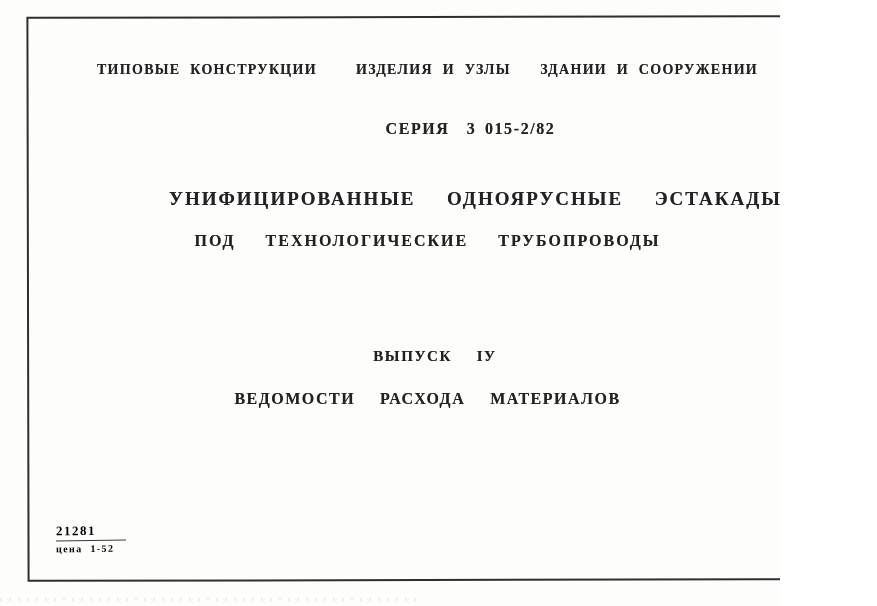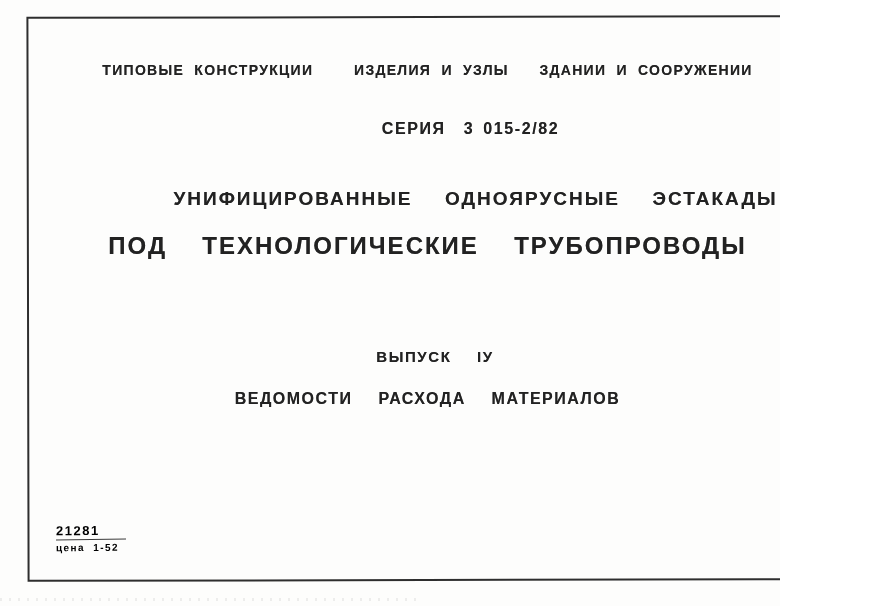--- a/index.html
+++ b/index.html
@@ -8,20 +8,21 @@
     background: #ffffff;
     font-family: "Liberation Sans", sans-serif;
   }
   .page {
     position: relative;
     width: 780px;
     height: 606px;
     background: #fdfdfc;
     overflow: hidden;
     color: #1f1f1f;
+    font-family: Liberation Serif, serif;
   }
   .frame {
     position: absolute;
     left: 27px;
     top: 16px;
     width: 826px;
     height: 565px;
     border: 2px solid #2e2e2e;
     transform: rotate(-0.12deg);
     box-sizing: border-box;
@@ -53,21 +54,21 @@
   }
   .title-line-1 {
     top: 188px;
     font-size: 19px;
     letter-spacing: 2px;
     word-spacing: 9px;
     margin-left: 48px;
   }
   .title-line-2 {
     top: 232px;
-    font-size: 24px;
+    font-size: 16px;
     letter-spacing: 2px;
     word-spacing: 9px;
   }
   .issue-line {
     top: 348px;
     font-size: 15px;
     letter-spacing: 1.6px;
     word-spacing: 7px;
     padding-left: 15px;
   }

